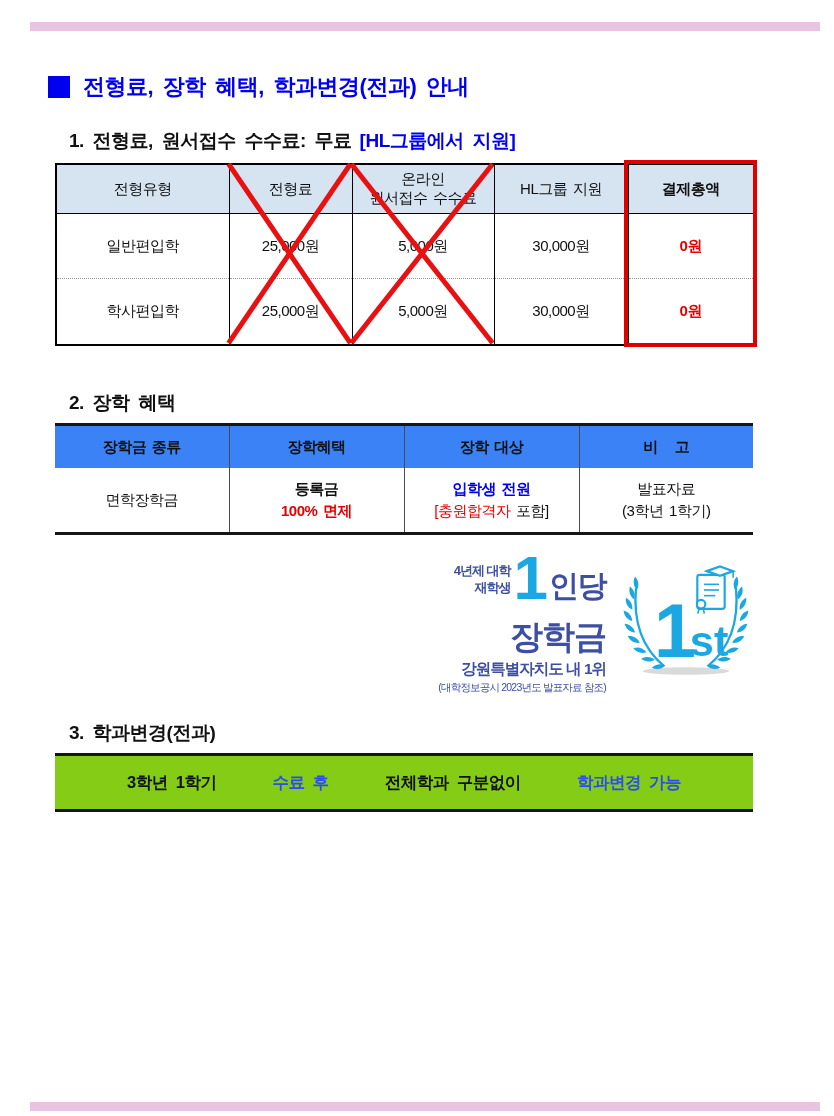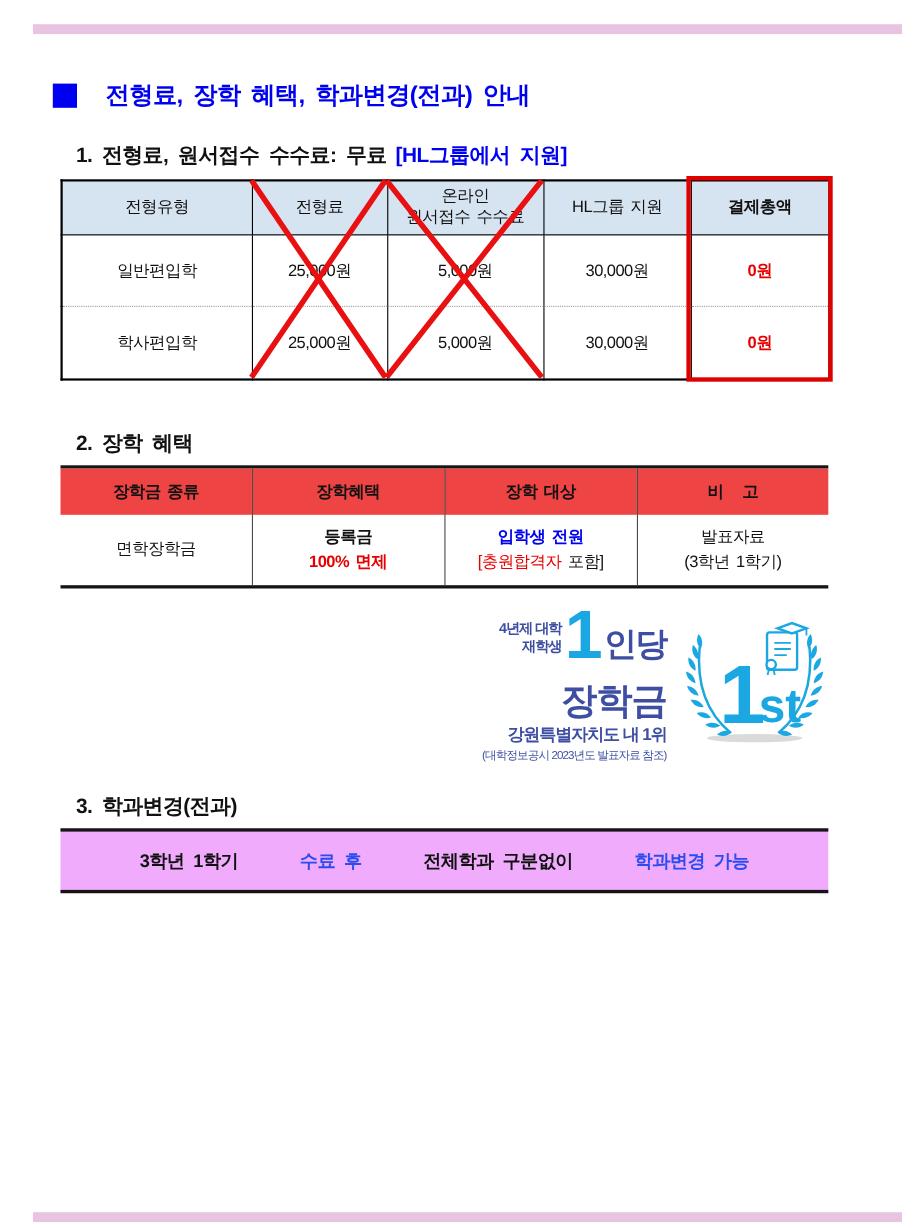--- a/index.html
+++ b/index.html
@@ -11,21 +11,21 @@
   .abs{position:absolute;}
 
   
   .frame-bar{position:absolute;left:30px;width:790px;height:9px;background:#e9c4e2;}
   .frame-bar.top{top:22px;}
   .frame-bar.bottom{top:1102px;}
 
   
   .title-row{top:72px;left:48px;display:flex;align-items:center;gap:13px;}
   .title-bullet{width:22px;height:22px;background:#0000f0;}
-  .title-text{font-size:22px;font-weight:bold;color:#0000f0;word-spacing:4px;letter-spacing:-0.5px;margin-left:13px;}
+  .title-text{font-size:22px;font-weight:bold;color:#0000f0;word-spacing:4px;letter-spacing:-0.5px;}
 
   
   .sec-heading{font-size:19px;font-weight:bold;color:#111;word-spacing:4px;letter-spacing:-0.5px;margin-left:17px;}
   .sec1-heading{top:128px;left:52px;}
   .sec2-heading{top:390px;left:52px;}
   .sec3-heading{top:720px;left:52px;}
   .heading-tag{color:#0000f0;margin-left:8px;}
 
   
   .t1-wrap{top:163px;left:55px;width:698px;height:181px;}
@@ -46,40 +46,40 @@
     border:4px solid #e00000;box-sizing:border-box;pointer-events:none;
   }
 
   
   .t2-wrap{top:423px;left:55px;width:698px;border-top:3px solid #151515;border-bottom:3px solid #151515;}
   table.t2{border-collapse:collapse;table-layout:fixed;width:698px;}
   table.t2 td{
     text-align:center;vertical-align:middle;font-size:15px;letter-spacing:-0.5px;word-spacing:2px;padding:0;
   }
   table.t2 td + td{border-left:1px solid #4a4a4a;}
-  tr.t2-head td{height:42px;background:#ef4444;font-weight:bold;}
+  tr.t2-head td{height:42px;background:#3b82f6;font-weight:bold;}
   tr.t2-body td{height:64px;line-height:1.45;}
   .bold{font-weight:bold;}
   .blue-accent{color:#0000f0;}
   .red-accent{color:#e60000;}
 
   
   .award-row{top:554px;left:420px;width:332px;display:flex;justify-content:flex-end;align-items:center;gap:14px;}
   .award-logo{text-align:right;color:#3e4fa3;line-height:1;}
   .logo-top{display:flex;justify-content:flex-end;align-items:flex-start;}
   .logo-small{font-size:13px;font-weight:bold;line-height:1.3;margin-top:9px;letter-spacing:-1px;}
   .logo-one{font-size:62px;font-weight:bold;color:#1ba7e2;line-height:0.78;margin:0 1px 0 3px;}
   .logo-indang{font-size:30px;font-weight:bold;margin-top:17px;letter-spacing:-1.5px;}
   .logo-janghak{font-size:33px;font-weight:bold;margin-top:18px;letter-spacing:-1px;}
   .logo-rank{font-size:15.5px;font-weight:bold;margin-top:8px;letter-spacing:-1px;}
   .logo-src{font-size:10.5px;margin-top:5px;letter-spacing:-0.8px;}
 
   
   .notice-box{
-    top:753px;left:55px;width:698px;height:53px;background:#f0abfc;
+    top:753px;left:55px;width:698px;height:53px;background:#84cc16;
     border-top:3px solid #151515;border-bottom:3px solid #151515;
     display:flex;align-items:center;justify-content:center;
     font-size:16.5px;font-weight:bold;word-spacing:4px;letter-spacing:-0.5px;gap:48px;
   }
   .notice-blue{color:#2a4cf0;}
   .notice-box span{white-space:pre;}
 </style>
 </head>
 <body>
 

